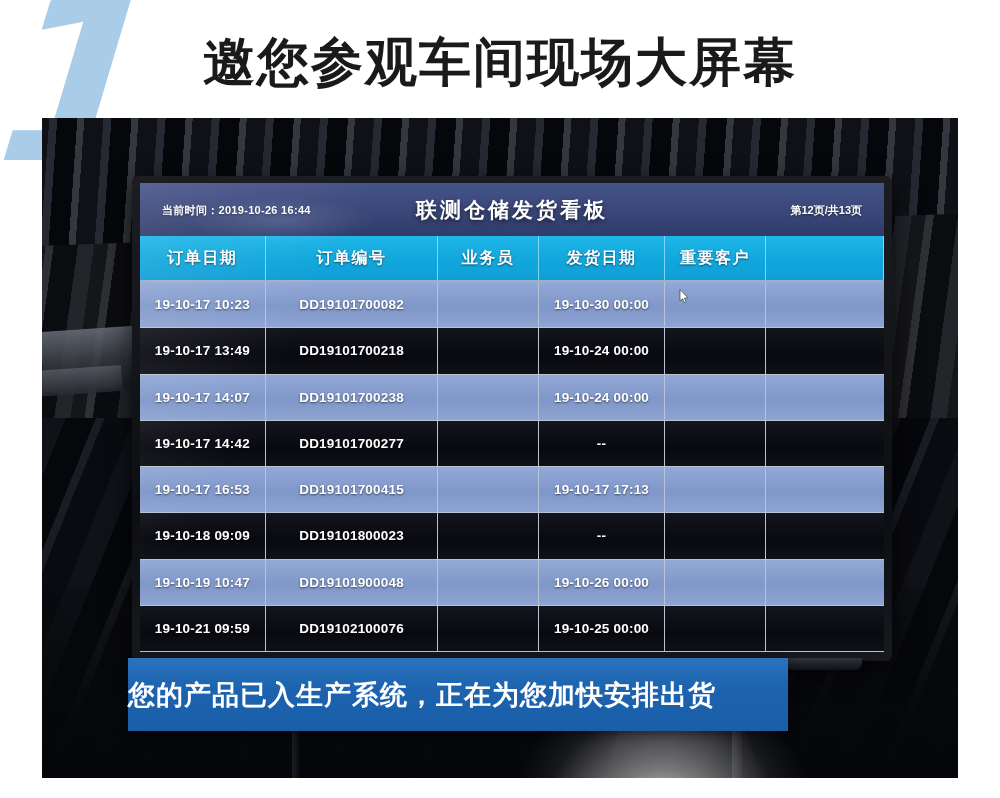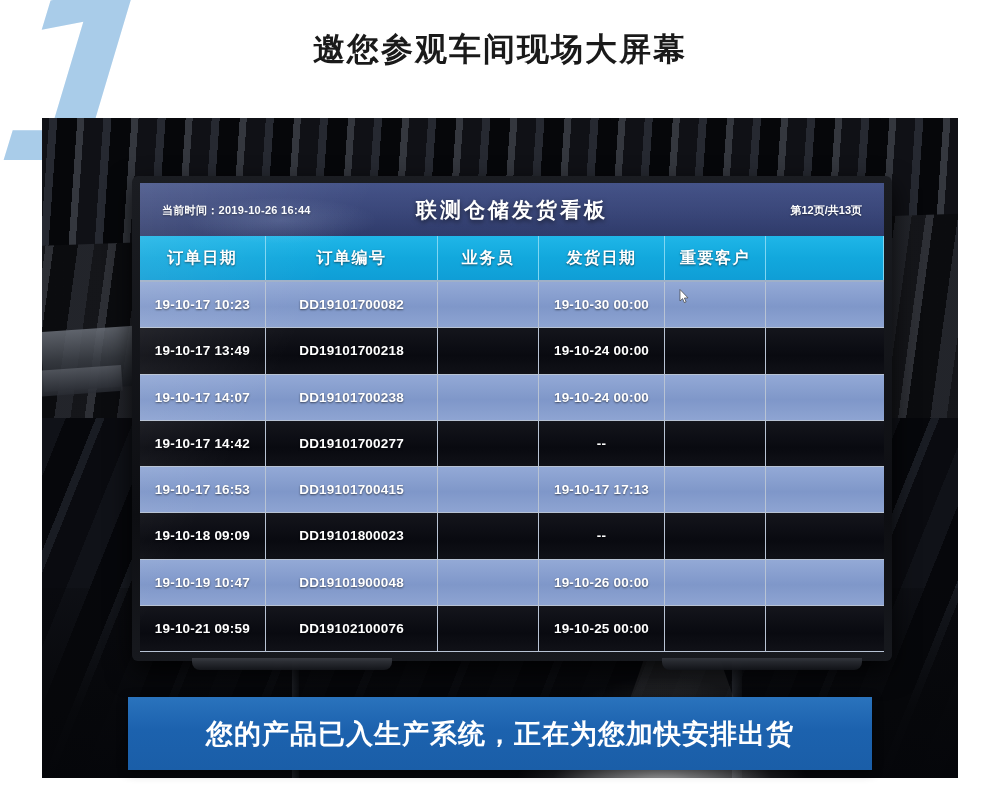--- a/index.html
+++ b/index.html
@@ -32,21 +32,21 @@
     z-index: 1;
   }
 
   
   .page-title {
     position: absolute;
     left: 0;
     top: 28px;
     width: 1000px;
     text-align: center;
-    font-size: 32px;
+    font-size: 52px;
     font-weight: 700;
     color: #1a1a1a;
     letter-spacing: 2px;
     z-index: 3;
     font-family: "DejaVu Sans", sans-serif;
   }
 
   
   .photo {
     position: absolute;
@@ -334,29 +334,28 @@
     width: 11px;
     height: 15px;
     pointer-events: none;
   }
 
   
   .caption-banner {
     position: absolute;
     left: 128px;
     top: 658px;
-    width: 744px;
+    width: 660px;
     height: 73px;
     background: linear-gradient(180deg, #2a73bd 0%, #1c62ae 45%, #1a5ea8 100%);
     display: flex;
     align-items: center;
-    justify-content: center;
+    justify-content: flex-start;
     z-index: 4;
     box-shadow: 0 2px 10px rgba(0,0,0,.45);
-    margin-top: 39px;
   }
   .caption-text {
     color: #ffffff;
     font-size: 27px;
     font-weight: 700;
     letter-spacing: 1px;
     white-space: nowrap;
     font-family: "DejaVu Sans", sans-serif;
   }
 </style>

